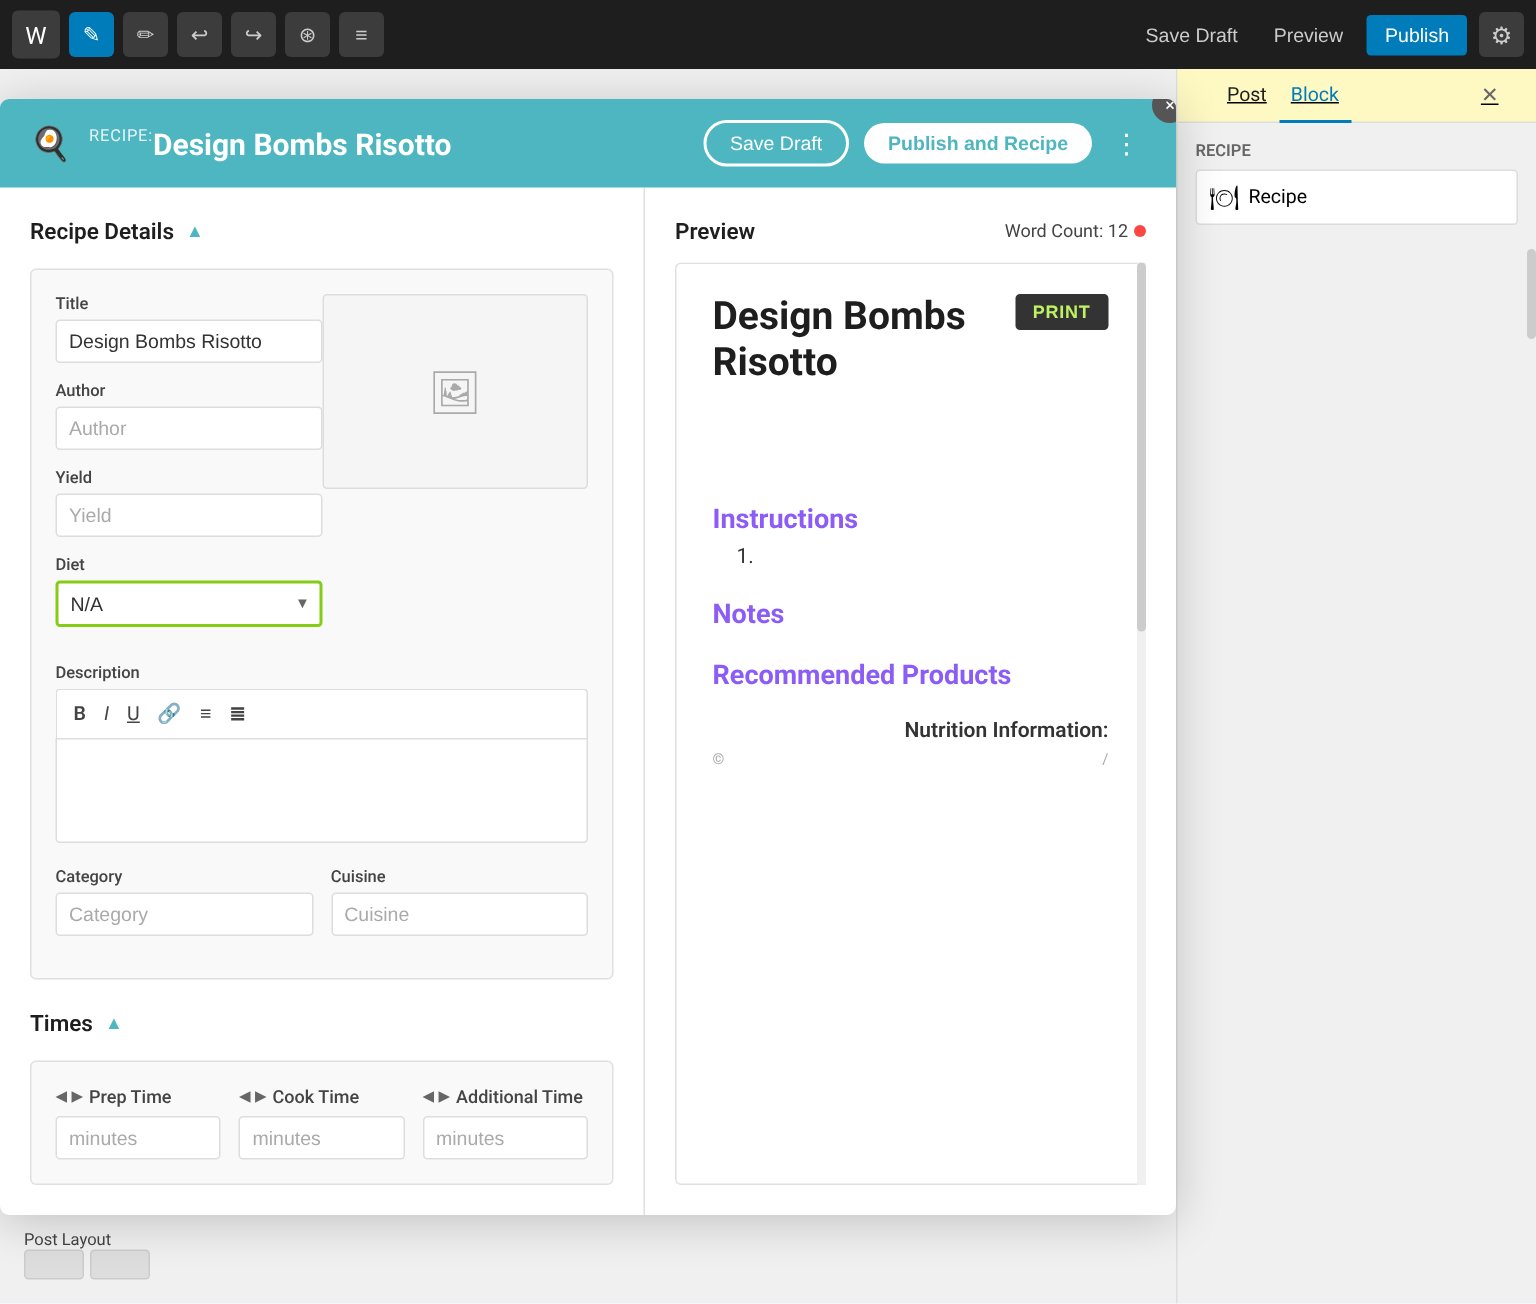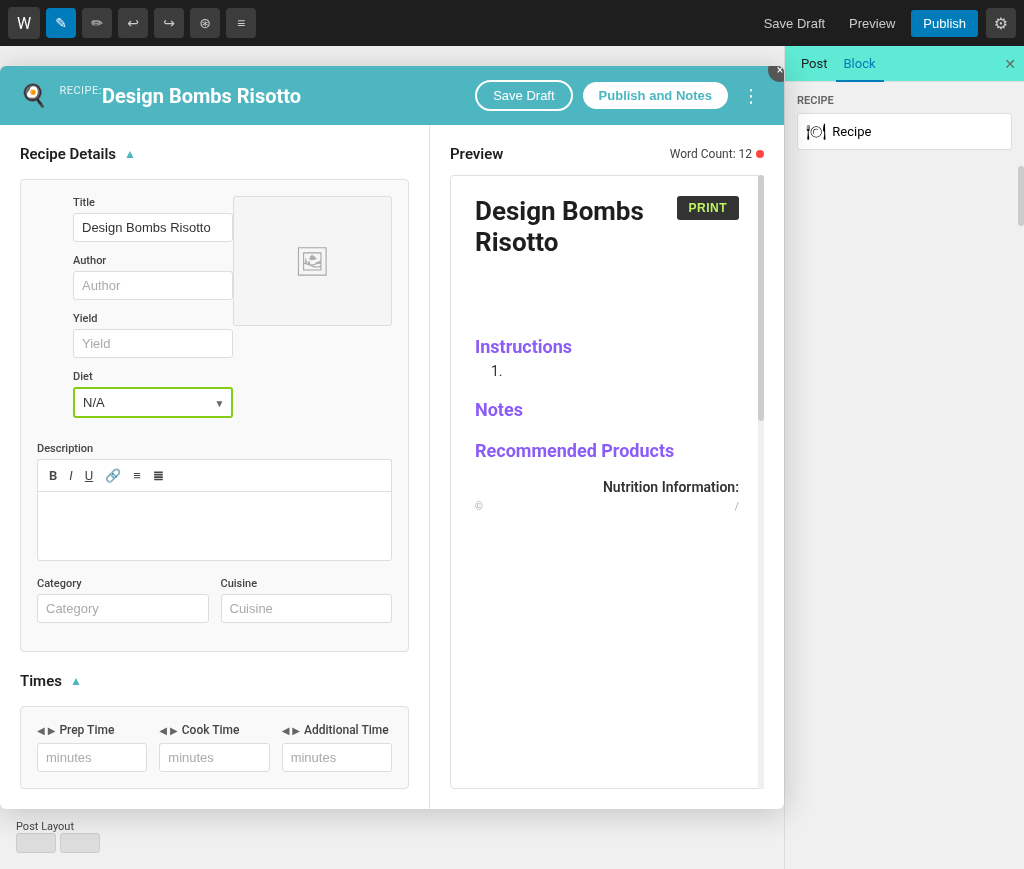--- a/index.html
+++ b/index.html
@@ -87,24 +87,25 @@
       position: absolute;
       top: 46px; right: 0;
       width: 240px;
       background: #f0f0f1;
       height: calc(869px - 46px);
       border-left: 1px solid #ddd;
     }
     .panel-tabs {
       display: flex;
       border-bottom: 1px solid #ddd;
-      background: #5eead4;
-      align-items: center;
-      padding: 0 8px;
+      background: #fef9c3;
+      align-items: center;
+      padding: 0 25px;
       height: 36px;
+      text-decoration: underline;
     }
     .panel-tab {
       font-size: 13px;
       color: #1e1e1e;
       padding: 0 8px;
       height: 36px;
       display: flex;
       align-items: center;
       cursor: pointer;
       border-bottom: 2px solid transparent;
@@ -643,36 +644,36 @@
   <div class="modal">
 
     <div class="modal-header">
       <span class="modal-header-icon">🍳</span>
       <div class="modal-header-text">
         <span class="modal-recipe-label">Recipe:</span>
         <span class="modal-recipe-title">Design Bombs Risotto</span>
       </div>
       <div class="modal-header-actions">
         <button class="btn-save-draft-modal">Save Draft</button>
-        <button class="btn-publish-insert">Publish and Notes</button>
+        <button class="btn-publish-insert">Publish and Recipe</button>
         <span class="btn-more">⋮</span>
       </div>
       <div class="modal-close">×</div>
     </div>
 
     <div class="modal-body">
 
       <div class="recipe-details-panel">
         <div class="section-header">
           <span>Recipe Details</span>
           <span class="section-chevron">▲</span>
         </div>
 
         <div class="recipe-form">
-          <div style="display:grid; grid-template-columns: 1fr 1fr; gap: 0; margin-left: 36px;">
+          <div style="display:grid; grid-template-columns: 1fr 1fr; gap: 0;">
             <div>
 
               <div class="form-row">
                 <label class="form-label">Title</label>
                 <input class="form-input" type="text" value="Design Bombs Risotto" style="">
               </div>
 
               <div class="form-row">
                 <label class="form-label">Author</label>
                 <input class="form-input" type="text" placeholder="Author" style="">

